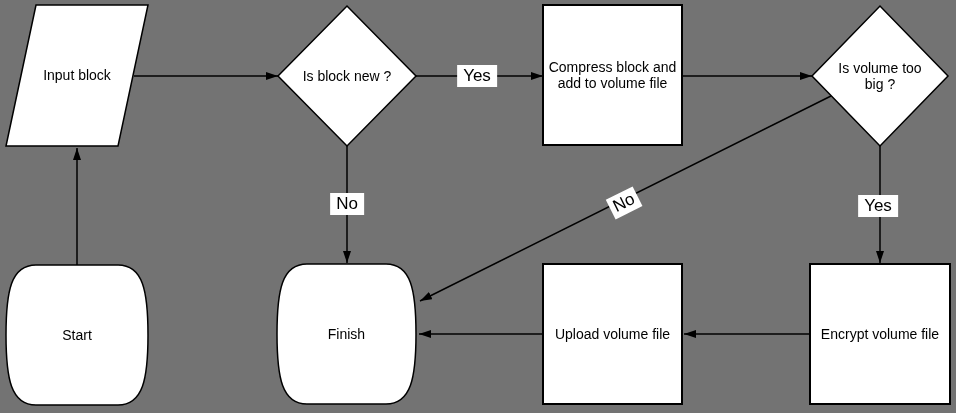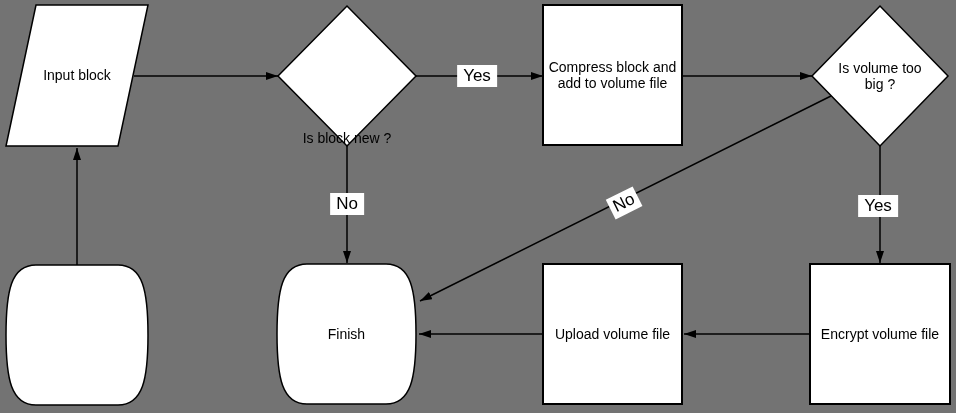--- a/index.html
+++ b/index.html
@@ -83,38 +83,41 @@
     <line x1="831" y1="96" x2="420" y2="301" stroke="#000000" stroke-width="1.5" marker-end="url(#arrow)"></line>
     <line x1="810" y1="334" x2="684" y2="334" stroke="#000000" stroke-width="1.5" marker-end="url(#arrow)"></line>
     <line x1="543" y1="334" x2="419" y2="334" stroke="#000000" stroke-width="1.5" marker-end="url(#arrow)"></line>
     <line x1="77" y1="265" x2="77" y2="148" stroke="#000000" stroke-width="1.5" marker-end="url(#arrow)"></line>
   </svg>
 
   <div class="node-label" style="left:6px; top:5px; width:142px; height:141px;">
     <span>Input block</span>
   </div>
 
-  <div class="node-label" style="left:278px; top:6px; width:138px; height:140px;align-items:flex-end;">
+  <div class="node-label" style="left:278px; top:6px; width:138px; height:140px;">
     <span>Is block new ?</span>
   </div>
 
   <div class="node-label" style="left:812px; top:6px; width:136px; height:140px;">
     <span>
       <span class="line">Is volume too</span>
       <span class="line">big ?</span>
     </span>
   </div>
 
   <div class="node-label" style="left:543px; top:5px; width:139px; height:140px;">
     <span>
       <span class="line">Compress block and</span>
       <span class="line">add to volume file</span>
     </span>
   </div>
 
+  <div class="node-label" style="left:6px; top:265px; width:142px; height:140px;">
+    <span>Start</span>
+  </div>
 
   <div class="node-label" style="left:277px; top:264px; width:139px; height:140px;border-radius:26px;">
     <span>Finish</span>
   </div>
 
   <div class="node-label" style="left:543px; top:264px; width:139px; height:140px;">
     <span>Upload volume file</span>
   </div>
 
   <div class="node-label" style="left:810px; top:264px; width:140px; height:140px;">

